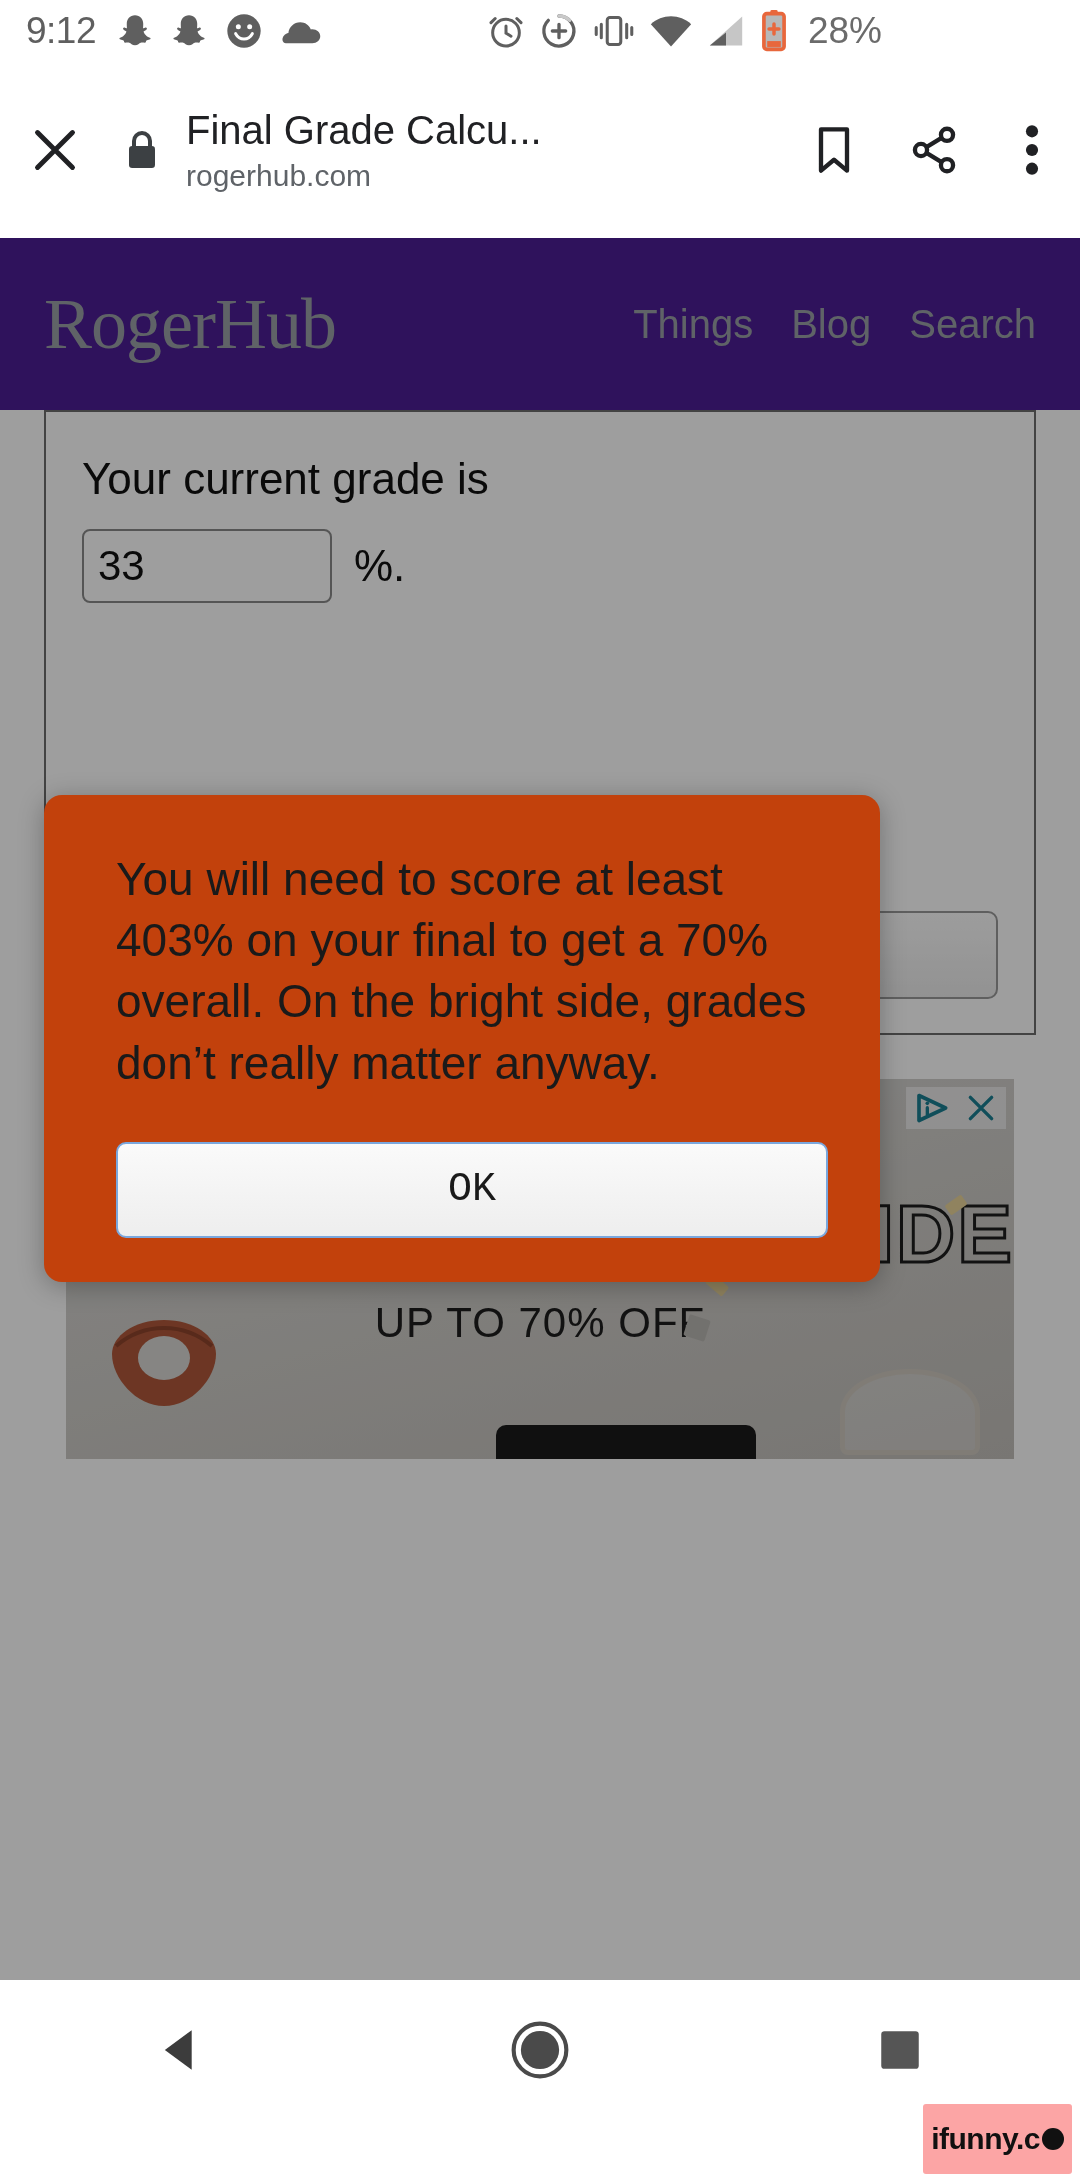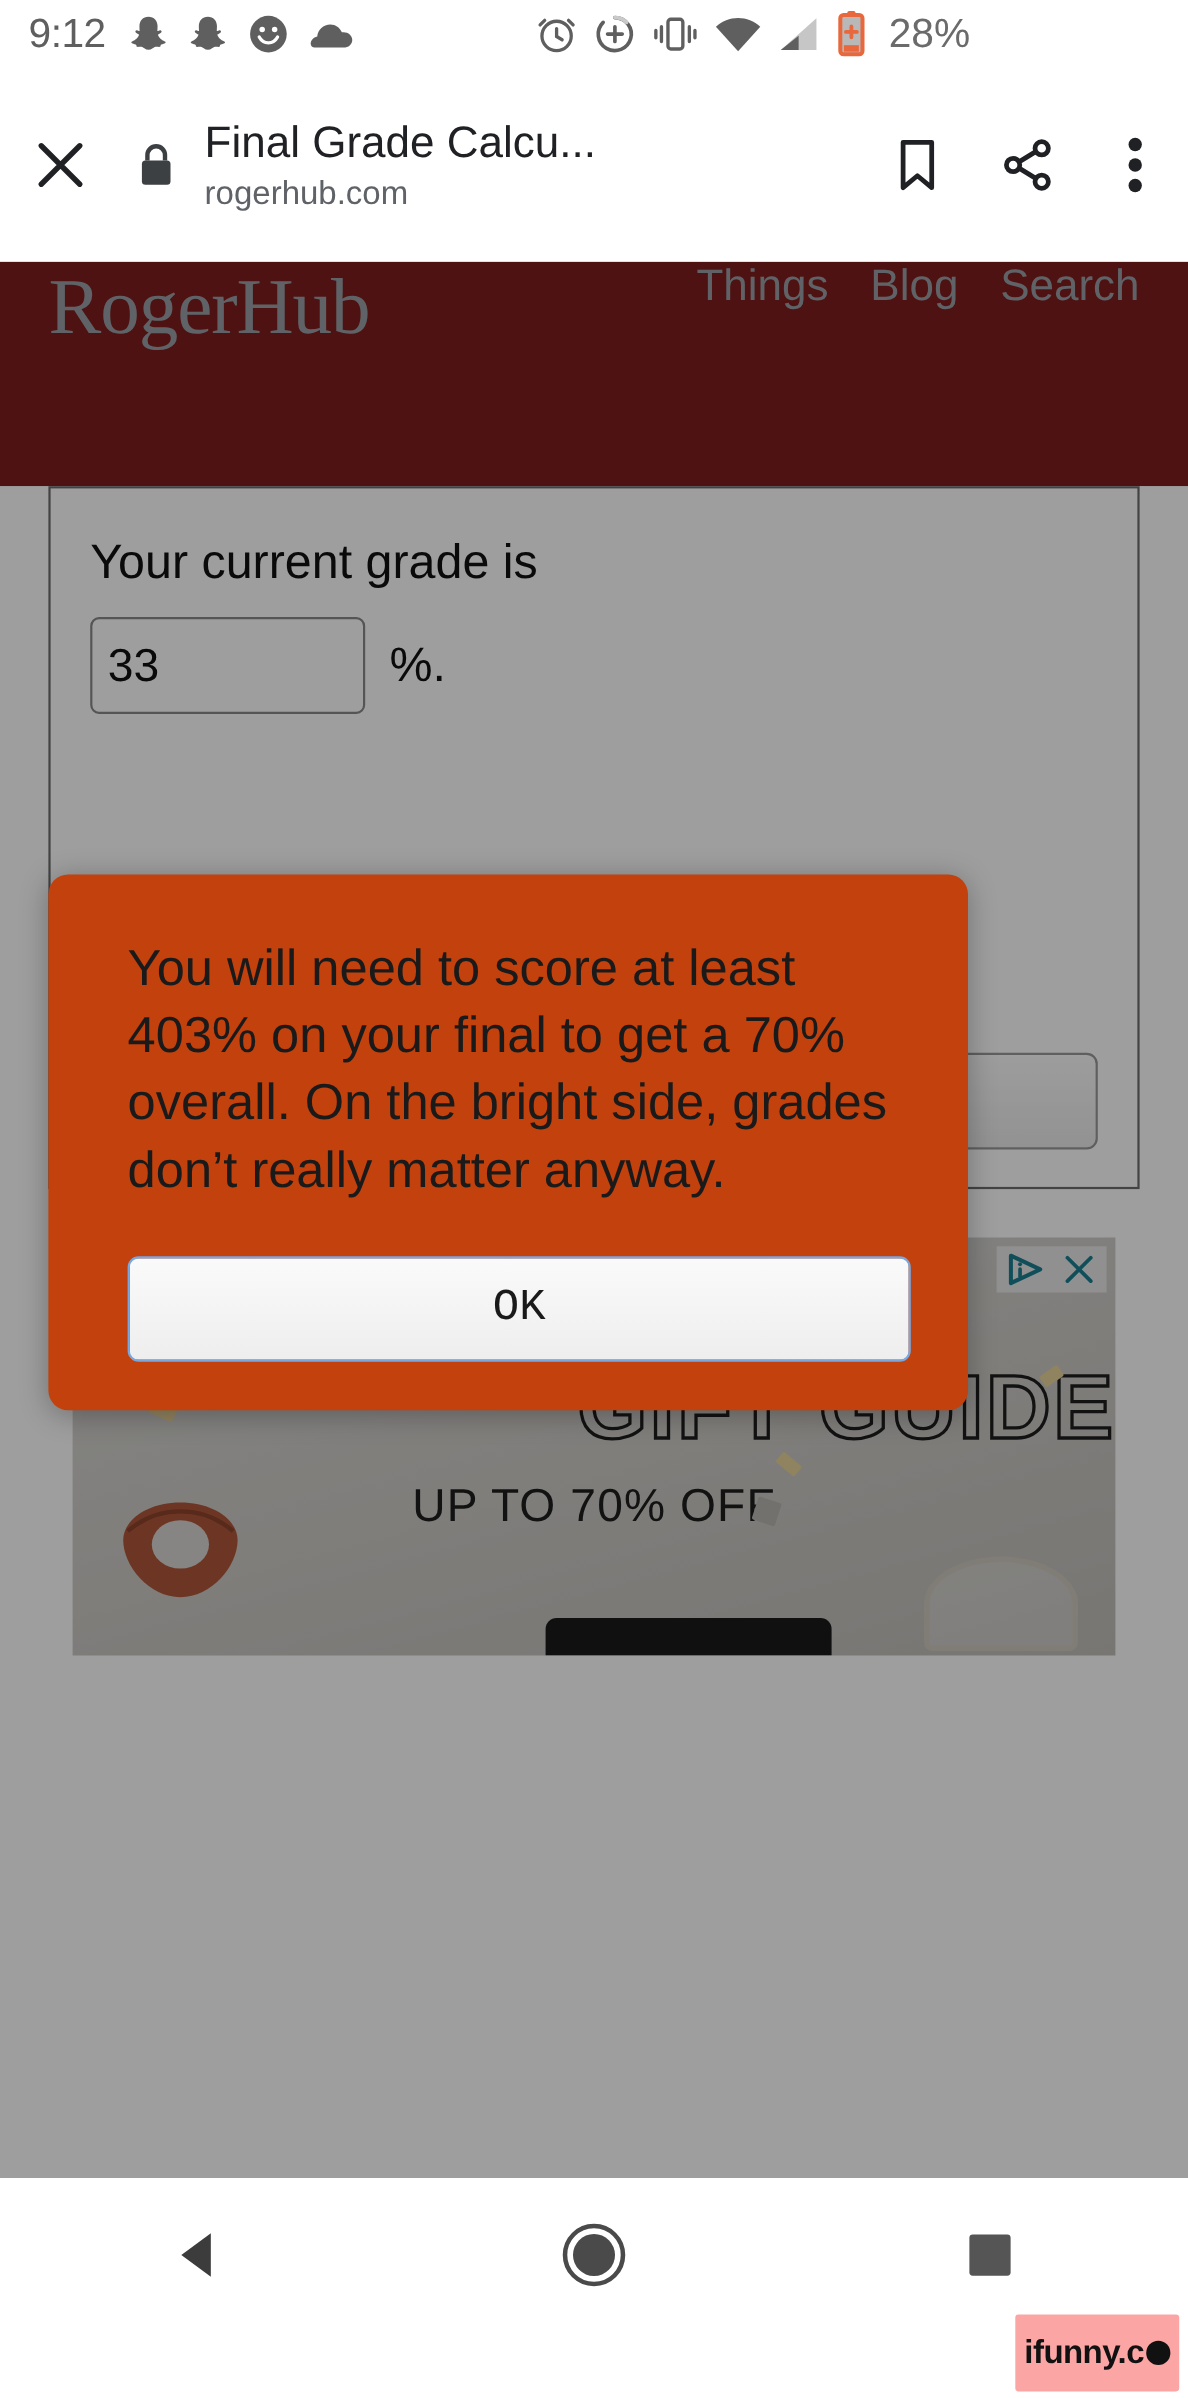--- a/index.html
+++ b/index.html
@@ -39,43 +39,43 @@
   .cct-actions{ display:flex; align-items:center; }
   .cct-act{ width:100px; display:flex; align-items:center; justify-content:center; }
   .cct-act.menu{ width:96px; }
 
   
   .webpage{
     position:absolute; top:238px; left:0; width:1080px; height:1742px;
     background:#ffffff; overflow:hidden;
   }
   .site-header{
-    height:204px; background:#7f1d1d; display:flex;
-    align-items:flex-start; padding:0 44px;
+    height:172px; background:#4c1d95; display:flex;
+    align-items:center; padding:0 44px;
   }
   .site-logo{
     font-family:"Liberation Serif", serif;
     font-size:72px; color:#9aa0a6; letter-spacing:-1px;
   }
   .site-nav{ margin-left:auto; display:flex; align-items:baseline; gap:38px; }
   .site-nav a{ font-size:40px; color:#9aa0a6; text-decoration:none; }
 
   .page-body{ padding:0 44px; background:#ffffff; }
   .page-title{
     font-size:64px; color:#111111; font-weight:400;
     margin-top:52px; margin-bottom:42px; letter-spacing:-0.5px;
   }
   .calc-box{
     border:2px solid #6d6d6d; padding:38px 36px 34px 36px;
     background:#ffffff;
   }
   .calc-line{ font-size:44px; color:#111; line-height:1.3; }
   .calc-row{ display:flex; align-items:center; gap:22px; margin-top:22px; }
   .calc-input{
-    width:250px; height:88px; border:2px solid #8a8a8a; border-radius:8px;
+    width:250px; height:74px; border:2px solid #8a8a8a; border-radius:8px;
     background:#ffffff; font-size:42px; color:#111;
     padding:0 14px; font-family:"Liberation Sans", sans-serif;
   }
   .calc-suffix{ font-size:44px; color:#111; }
   .calc-spacer{ height:290px; }
   .calc-btn{
     margin-top:18px; width:100%; height:88px;
     border:2px solid #9a9a9a; border-radius:10px;
     background:linear-gradient(#fdfdfd,#ececec);
   }

